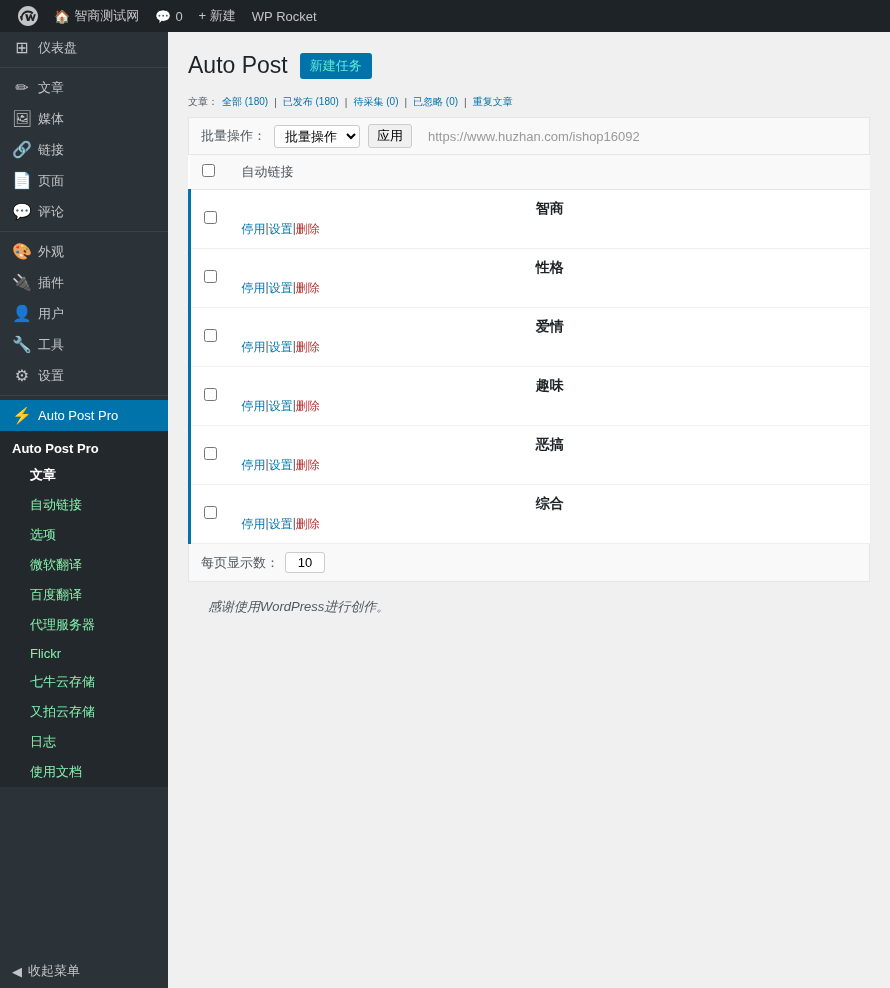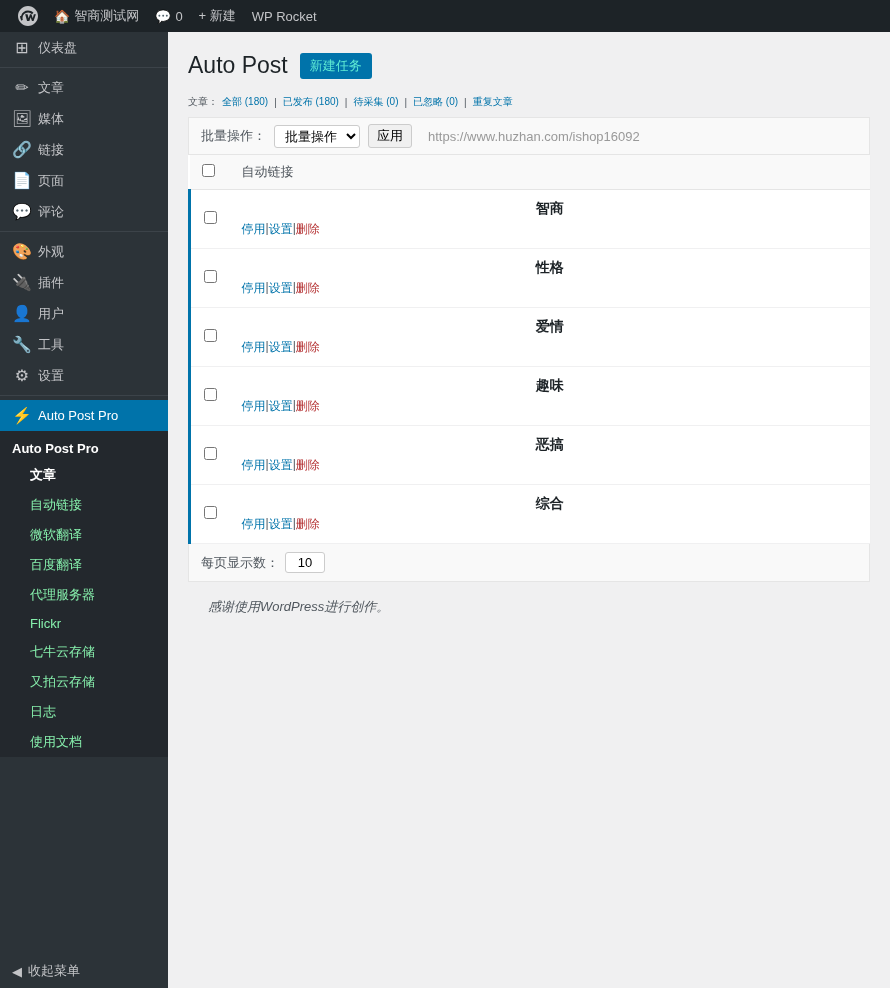--- a/index.html
+++ b/index.html
@@ -310,20 +310,23 @@
       <span>Auto Post Pro</span>
     </div>
 
     <div class="sidebar-submenu">
       <div class="sidebar-autopost-header">Auto Post Pro</div>
       <div class="sidebar-item sidebar-submenu active-sub">
         <span>文章</span>
       </div>
       <div class="sidebar-item sidebar-submenu">
         <span>自动链接</span>
+      </div>
+      <div class="sidebar-item sidebar-submenu">
+        <span>选项</span>
       </div>
       <div class="sidebar-item sidebar-submenu">
         <span>微软翻译</span>
       </div>
       <div class="sidebar-item sidebar-submenu">
         <span>百度翻译</span>
       </div>
       <div class="sidebar-item sidebar-submenu">
         <span>代理服务器</span>
       </div>

